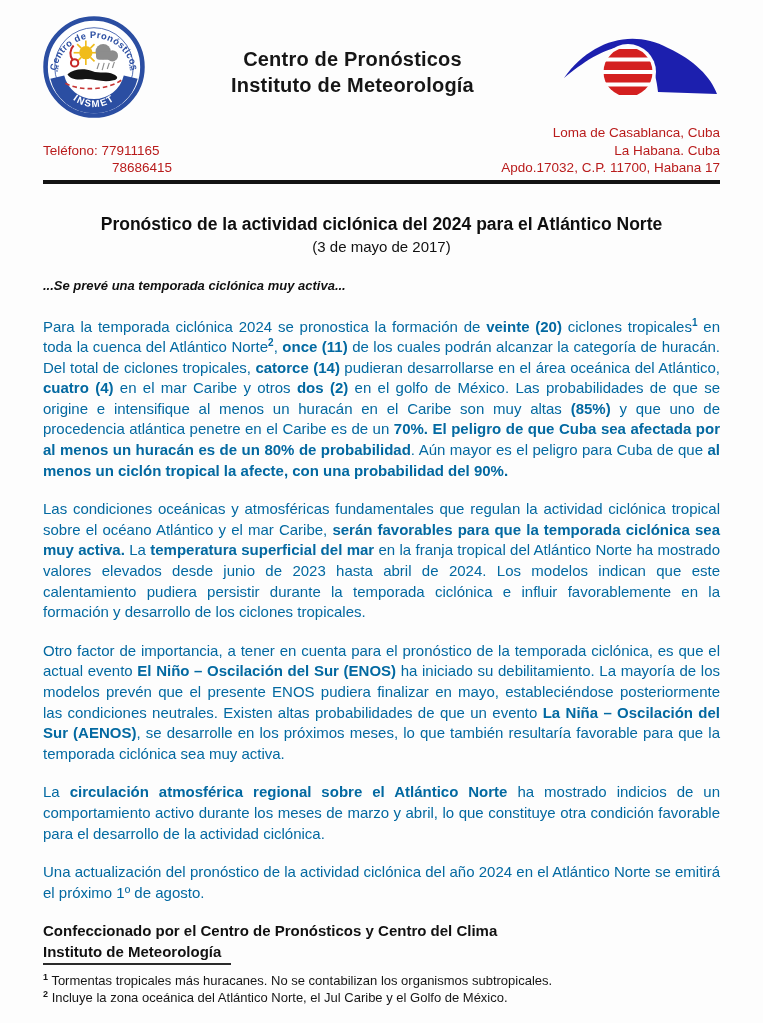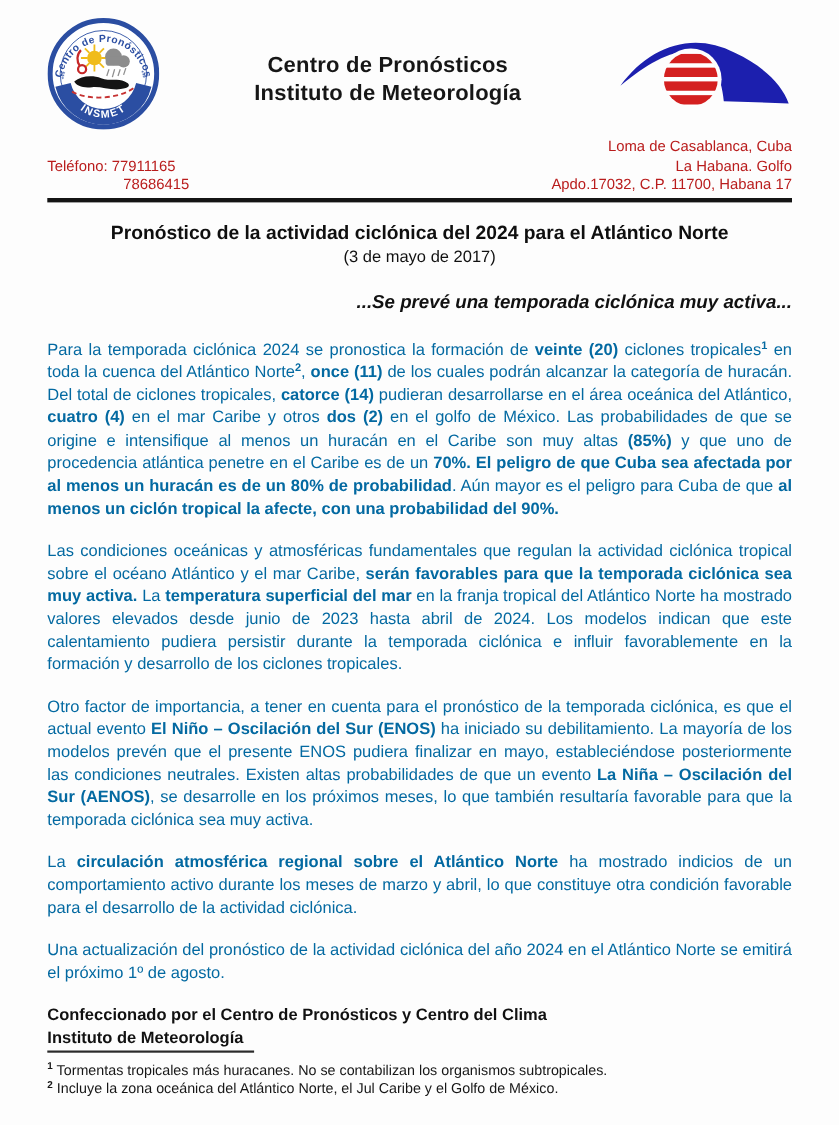--- a/index.html
+++ b/index.html
@@ -35,26 +35,26 @@
   .contact-left .phone2 { padding-left: 69px; }
   .contact-right { text-align: right; }
 
   .head-divider {
     border: none; border-top: 4px solid #141414; margin-top: 3px;
   }
 
   
   .doc-title {
     text-align: center; font-weight: bold; font-size: 17.5px;
-    margin-top: 17px; color: #0f0f0f;
+    margin-top: 30px; color: #0f0f0f;
   }
   .doc-date { text-align: center; font-size: 15px; margin-top: 3px; }
   .tagline {
-    text-align: right; font-weight: bold; font-style: italic;
-    font-size: 17px; margin: 23px 0 24px 0;
+    text-align: left; font-weight: bold; font-style: italic;
+    font-size: 13px; margin: 23px 0 24px 0;
   }
   .body-text p {
     font-size: 15px; line-height: 20.6px; text-align: justify;
     margin-bottom: 18px; color: #0369a1;
   }
   .body-text sup { font-size: 10px; line-height: 0; }
   .signature { font-weight: bold; font-size: 15px; line-height: 20.6px; margin-top: 2px; }
 
   
   .footnote-block { margin-top: auto; }
@@ -147,21 +147,21 @@
     </svg>
   </div>
 
   <div class="contact-row">
     <div class="contact-left">
       <div>Teléfono: 77911165</div>
       <div class="phone2">78686415</div>
     </div>
     <div class="contact-right">
       <div>Loma de Casablanca, Cuba</div>
-      <div>La Habana. Golfo</div>
+      <div>La Habana. Cuba</div>
       <div>Apdo.17032, C.P. 11700, Habana 17</div>
     </div>
   </div>
 
   <hr class="head-divider">
 
   <div class="doc-title">Pronóstico de la actividad ciclónica del 2024 para el Atlántico Norte</div>
   <div class="doc-date">(3 de mayo de 2017)</div>
   <div class="tagline">...Se prevé una temporada ciclónica muy activa...</div>
 

